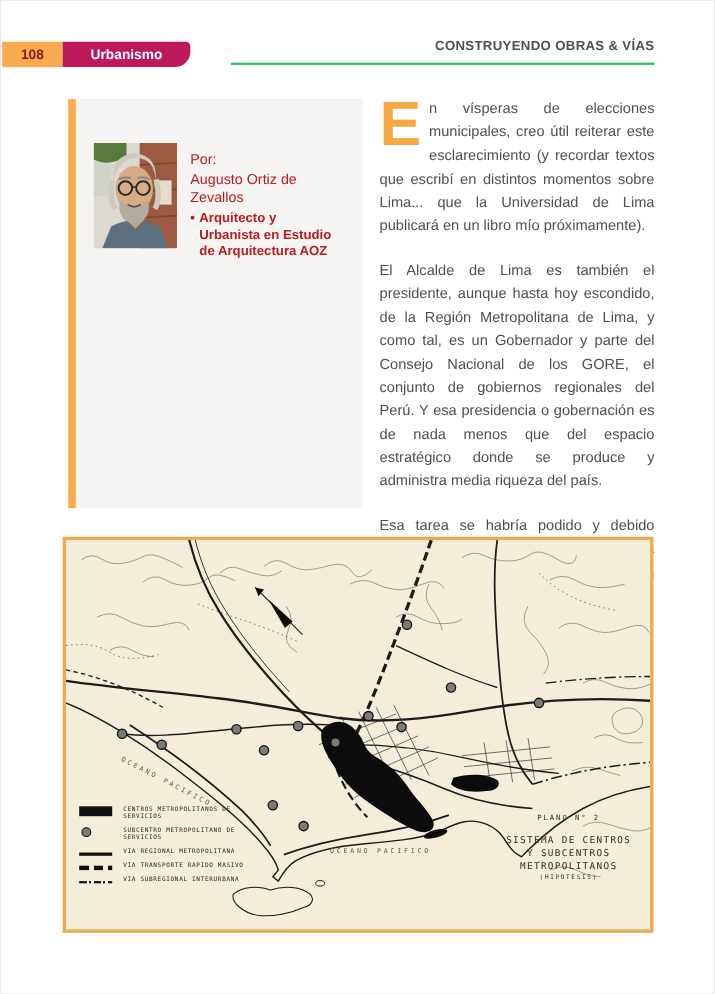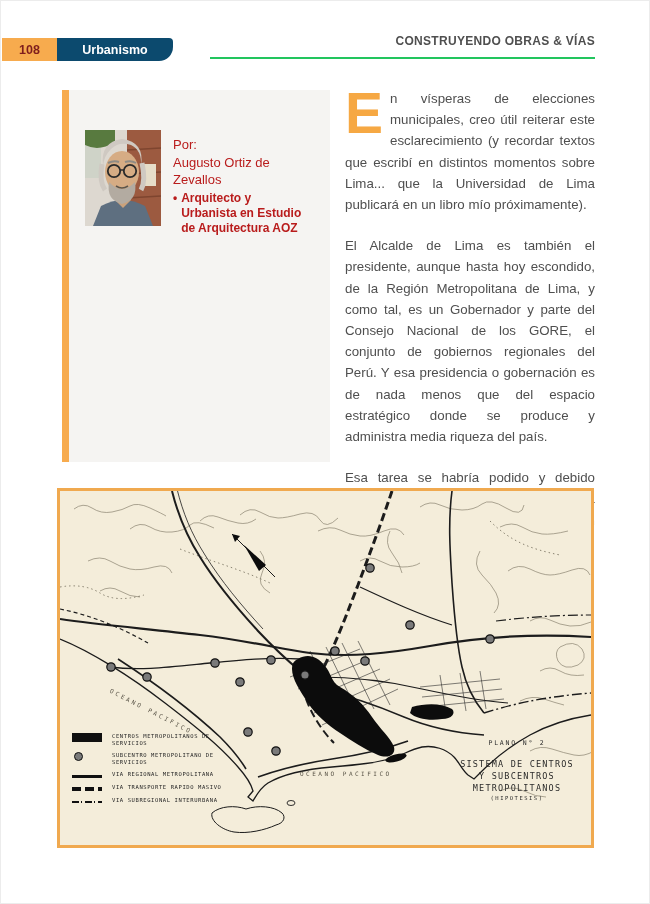--- a/index.html
+++ b/index.html
@@ -6,21 +6,21 @@
   body { background:#fff; }
   .page { position:relative; width:650px; height:904px; background:#fff;
           font-family:"Liberation Sans", sans-serif; overflow:hidden;
           box-shadow: inset 0 0 0 1px #ececec; }
 
   
   .page-num { position:absolute; left:2px; top:38px; width:55px; height:23px;
               background:#F7AB4E; color:#7f1d1d; font-weight:bold; font-size:12.5px;
               display:flex; align-items:center; justify-content:center; }
   .section-tab { position:absolute; left:57px; top:38px; width:116px; height:23px;
-                 background:#0c4a6e; color:#fff; font-weight:bold; font-size:12.5px;
+                 background:#be185d; color:#fff; font-weight:bold; font-size:12.5px;
                  display:flex; align-items:center; justify-content:center;
                  border-radius:0 4px 14px 0; }
   .pub-title { position:absolute; left:210px; top:34px; width:385px;
                text-align:right; font-weight:bold; font-size:12px; color:#4f4f4f;
                letter-spacing:.3px; padding-bottom:9px; border-bottom:2px solid #22c55e; }
 
   
   .accent-bar { position:absolute; left:62px; top:90px; width:7px; height:372px; background:#F7AB4E; }
   .left-panel { position:absolute; left:69px; top:90px; width:261px; height:372px;
                 background:#F5F4F2; padding:18px 14px 0 16px; }

